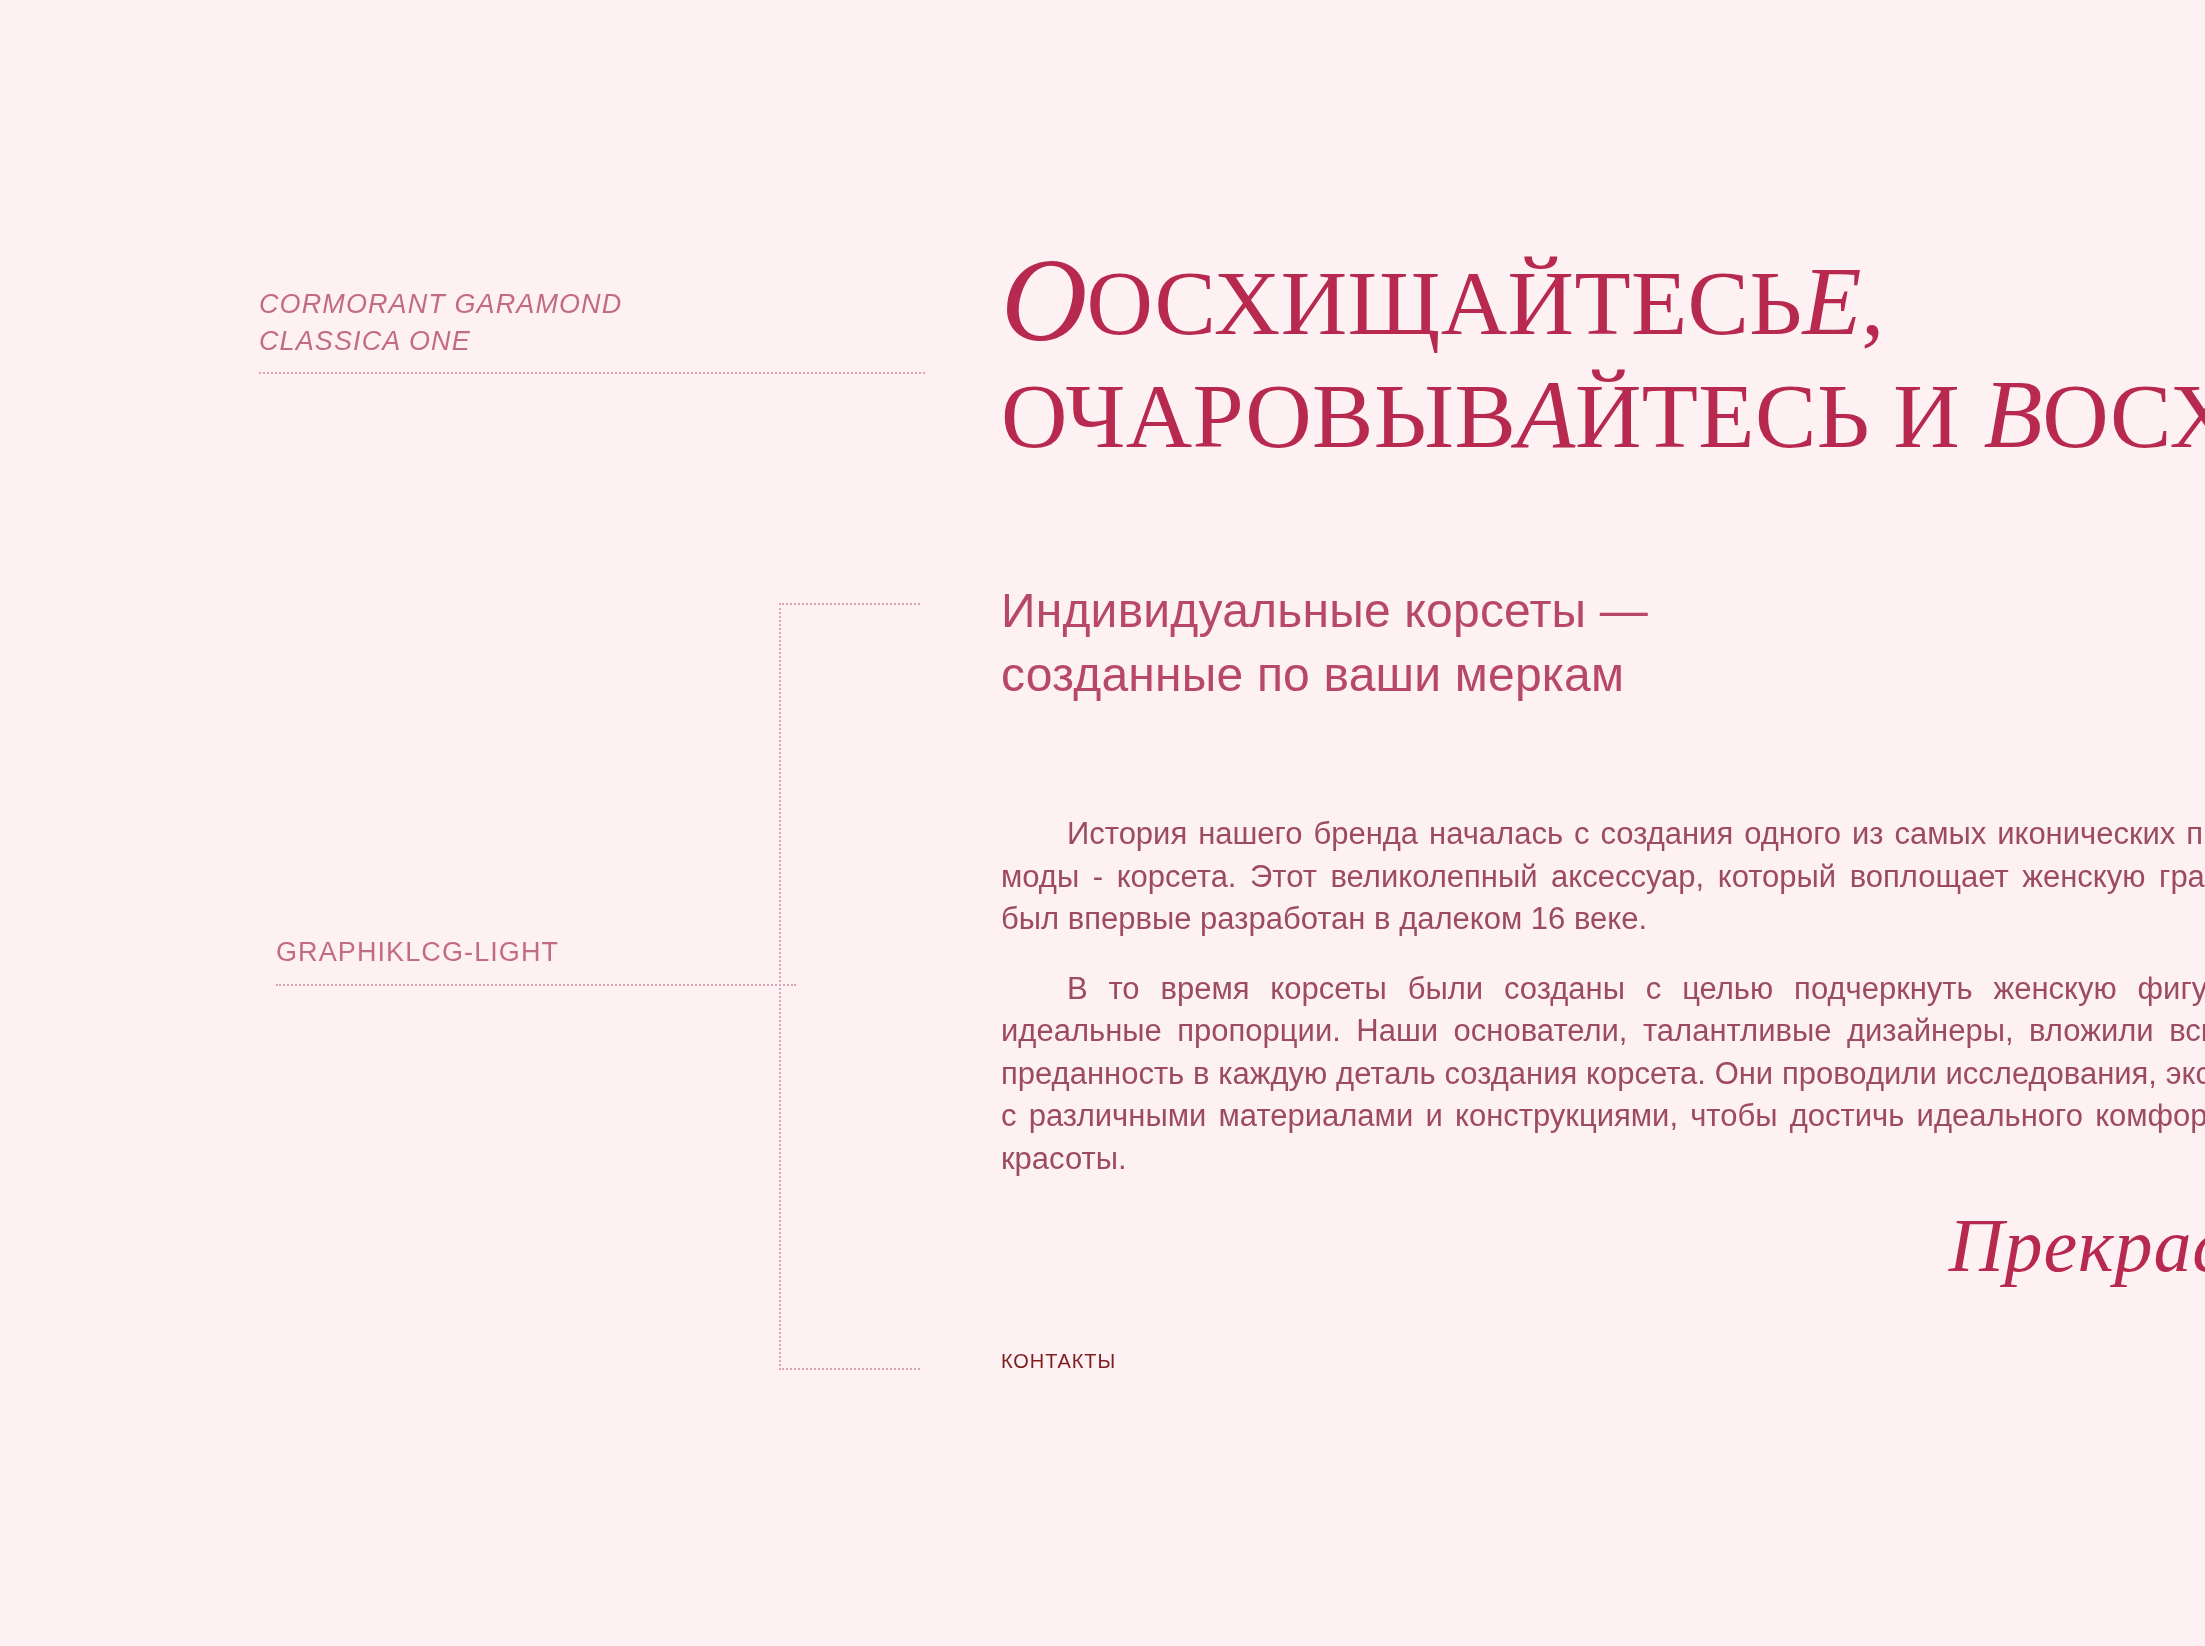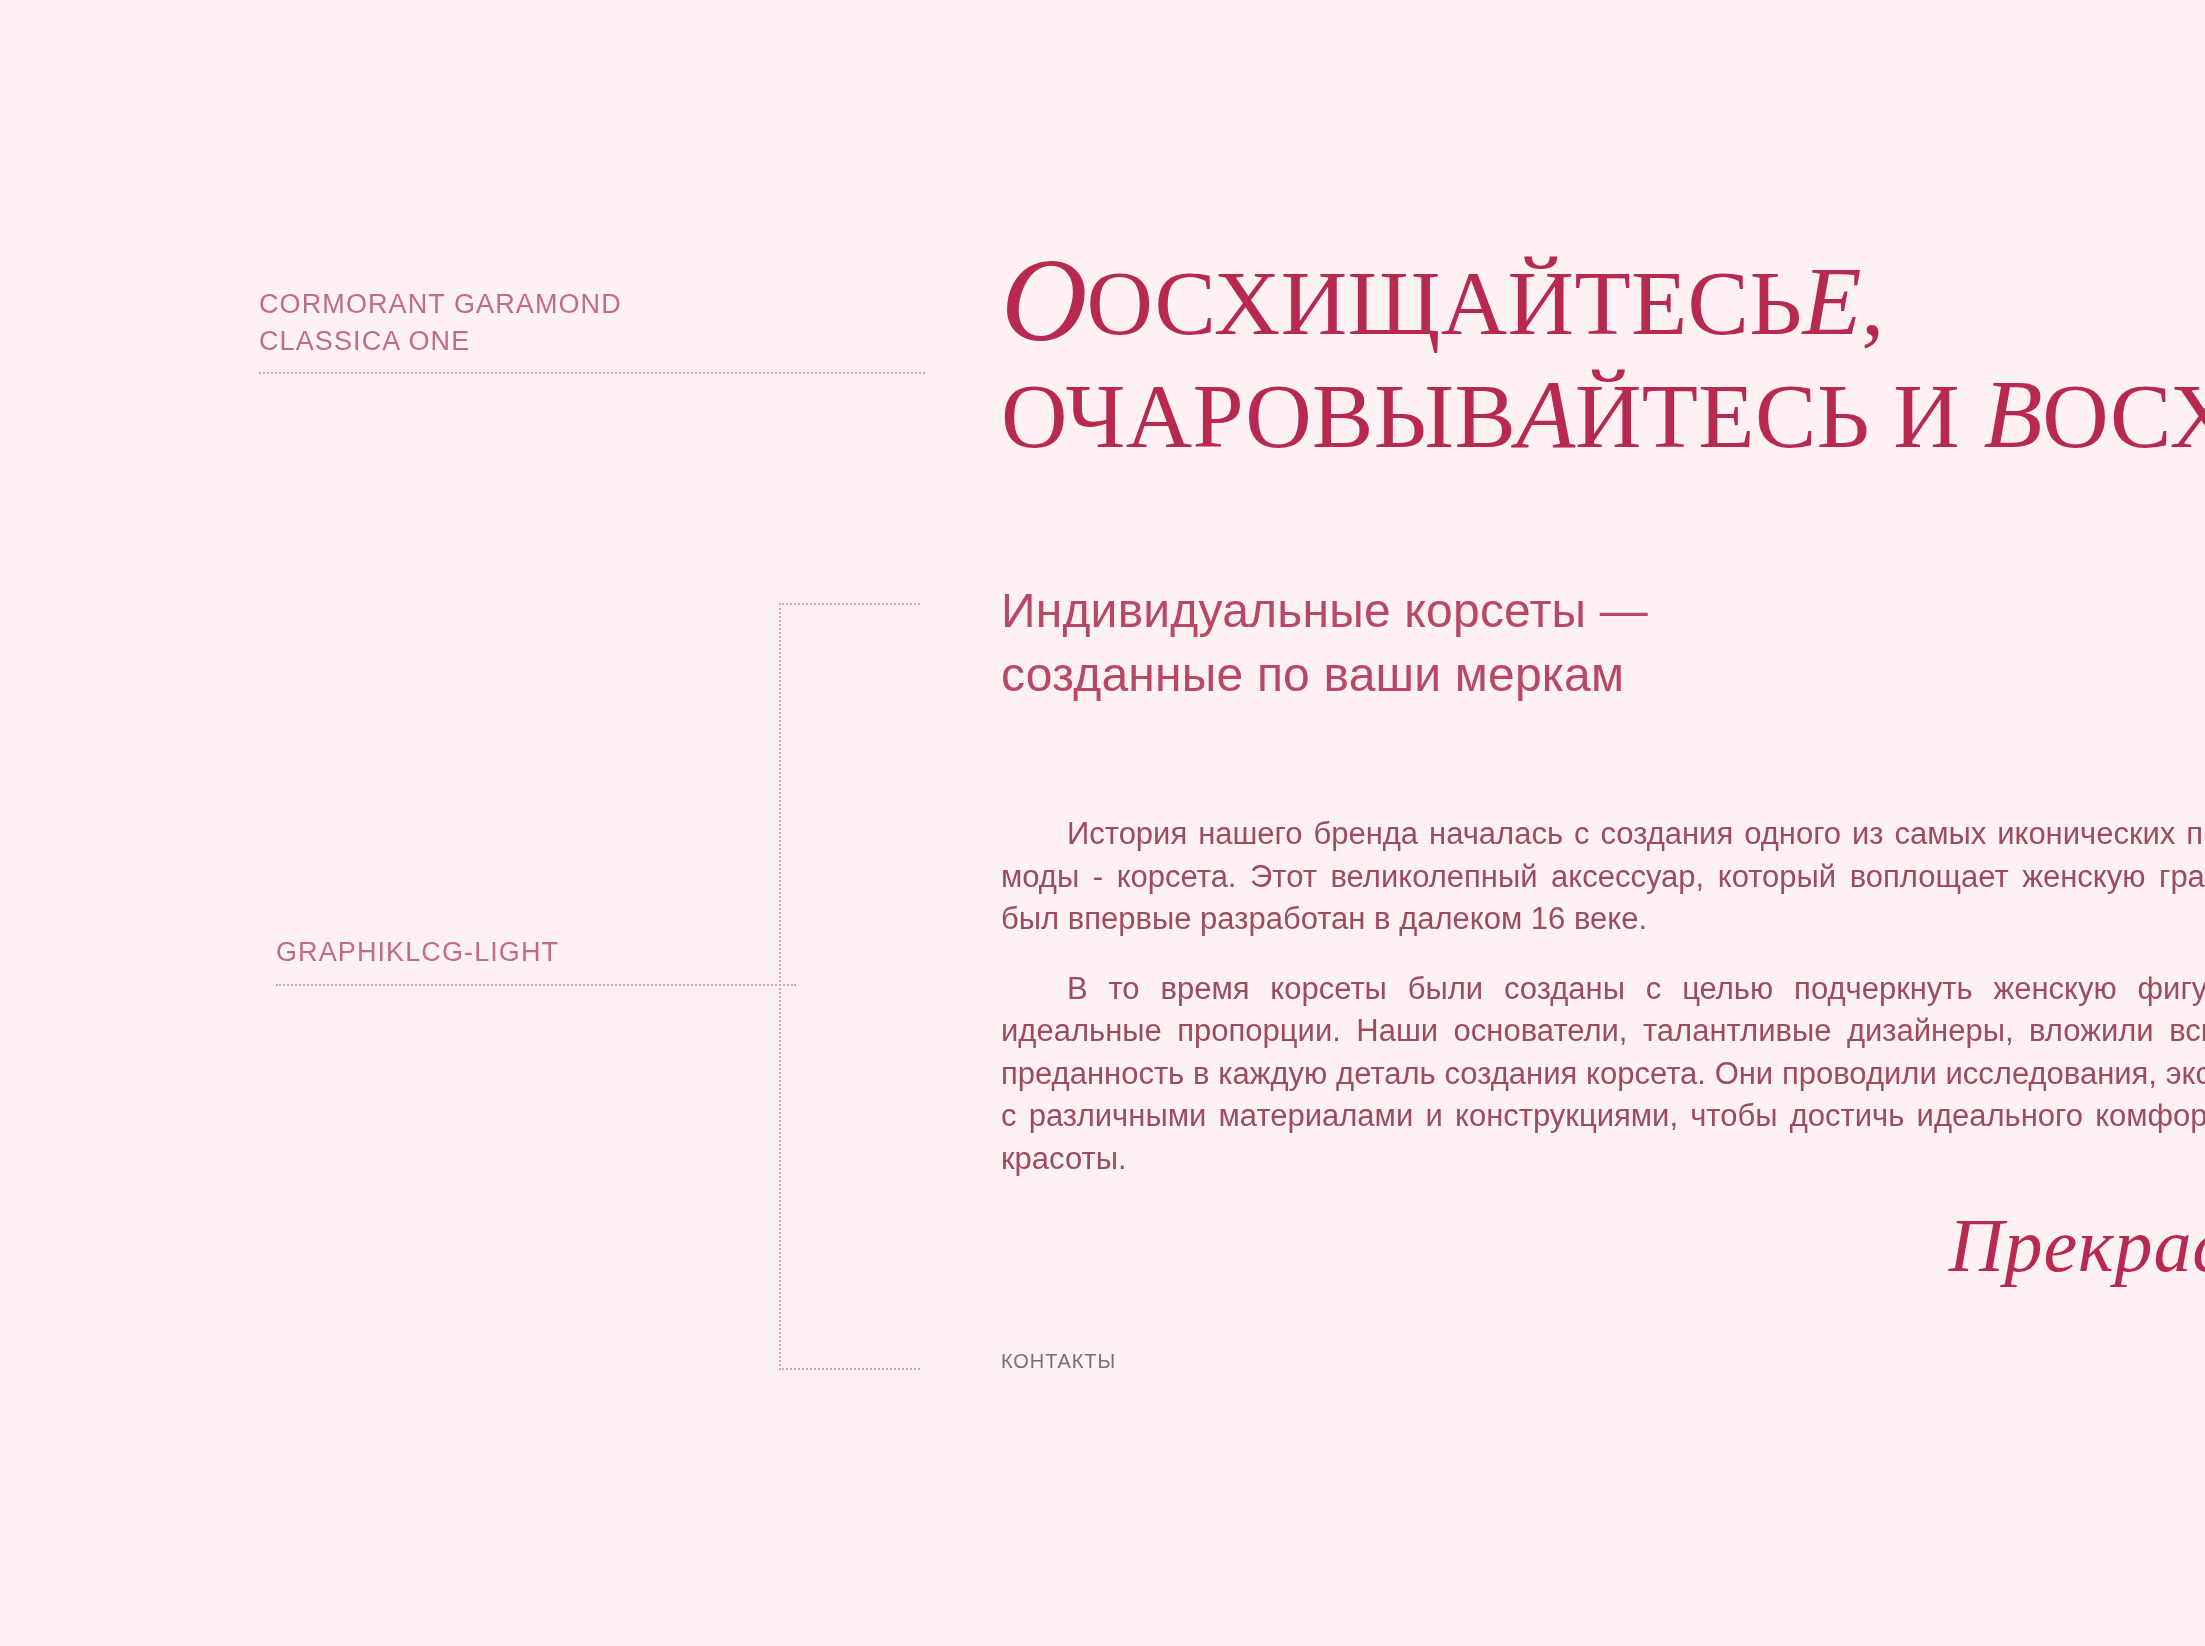--- a/index.html
+++ b/index.html
@@ -17,20 +17,21 @@
     background: #fdf1f4;
     overflow: hidden;
   }
 
   
   .annot-top {
     position: absolute;
     left: 259px;
     top: 286px;
     width: 609px;
+    font-style: italic;
   }
   .annot-label {
     font-family: "Liberation Sans", sans-serif;
     font-size: 27px;
     letter-spacing: 1.1px;
     color: #c26b86;
     line-height: 1.38;
     text-transform: uppercase;
     white-space: nowrap;
   }
@@ -163,21 +164,21 @@
   }
 
   
   .contacts {
     position: absolute;
     left: 1001px;
     top: 1350px;
     font-family: "Liberation Sans", sans-serif;
     font-size: 20px;
     letter-spacing: 0.9px;
-    color: #737373;
+    color: #7f1d1d;
     text-transform: uppercase;
   }
 </style>
 </head>
 <body>
 
 <div class="page">
 
   <div class="annot-top">
     <div class="annot-label">CORMORANT GARAMOND</div>

